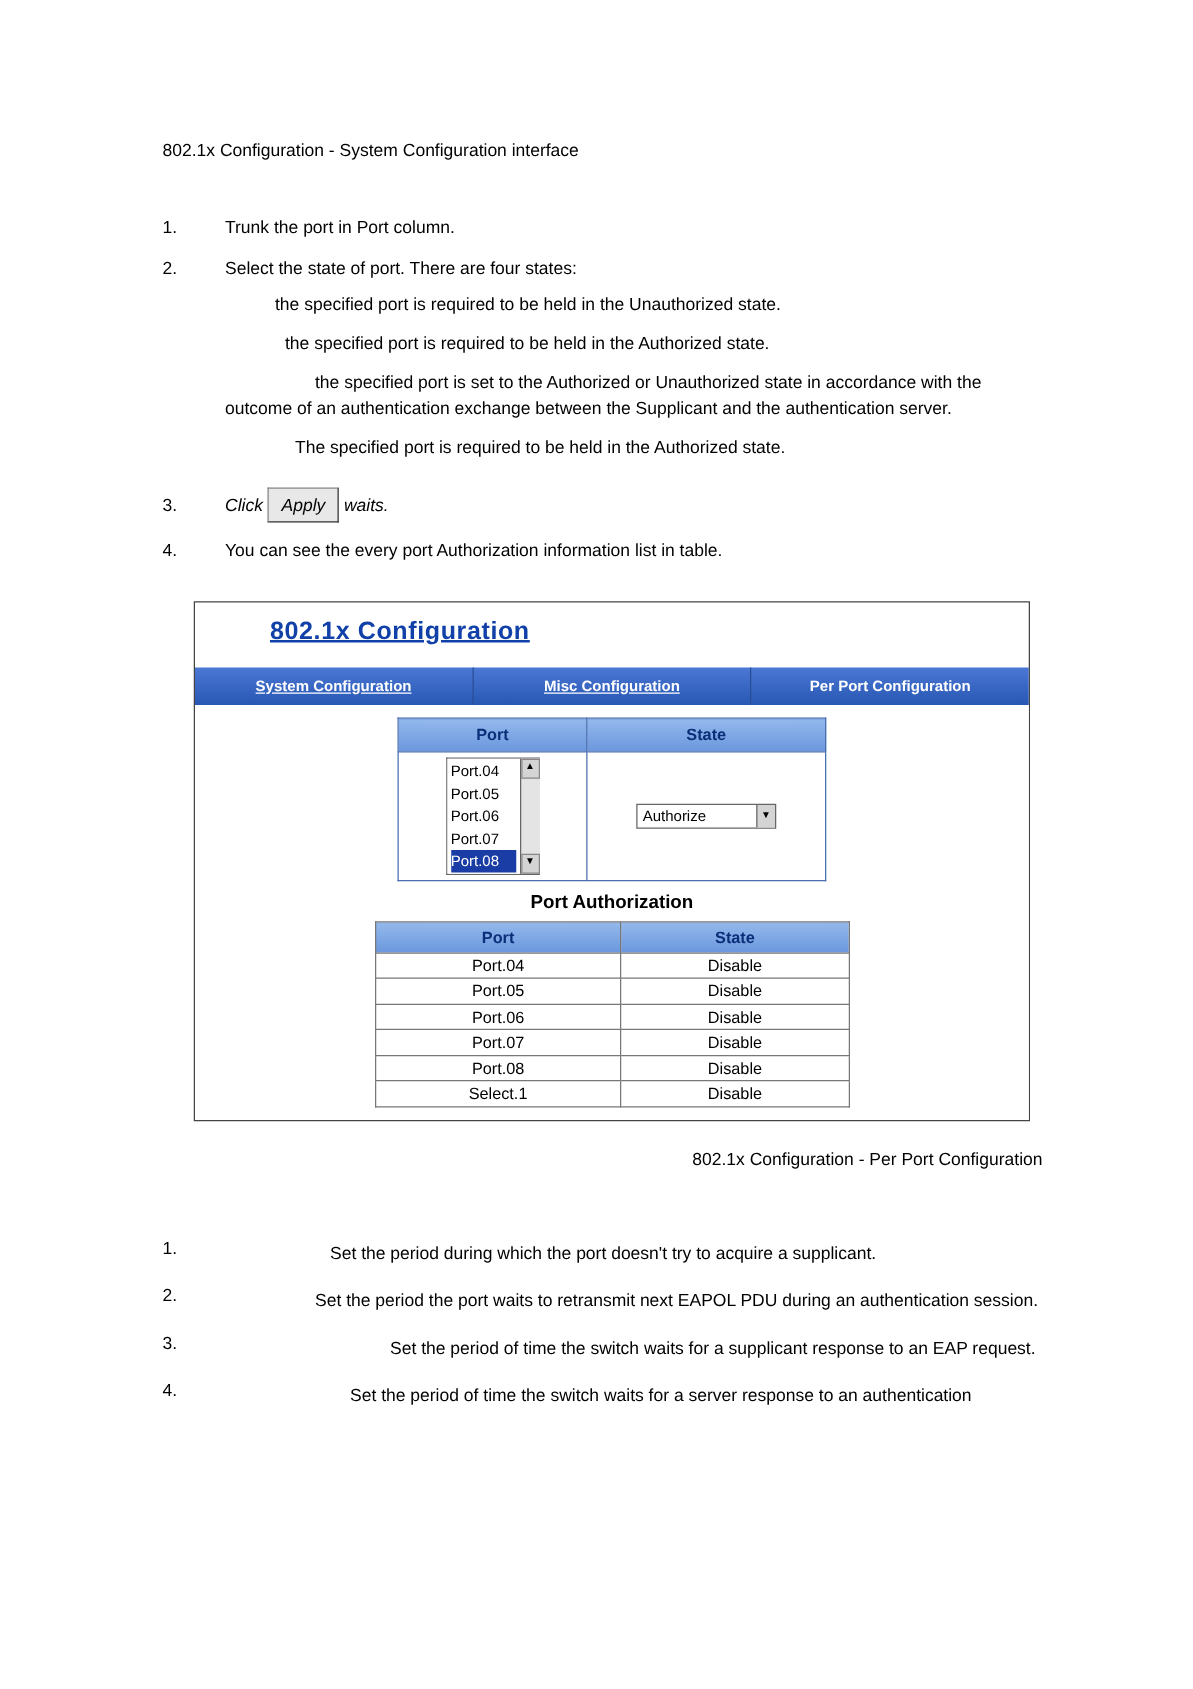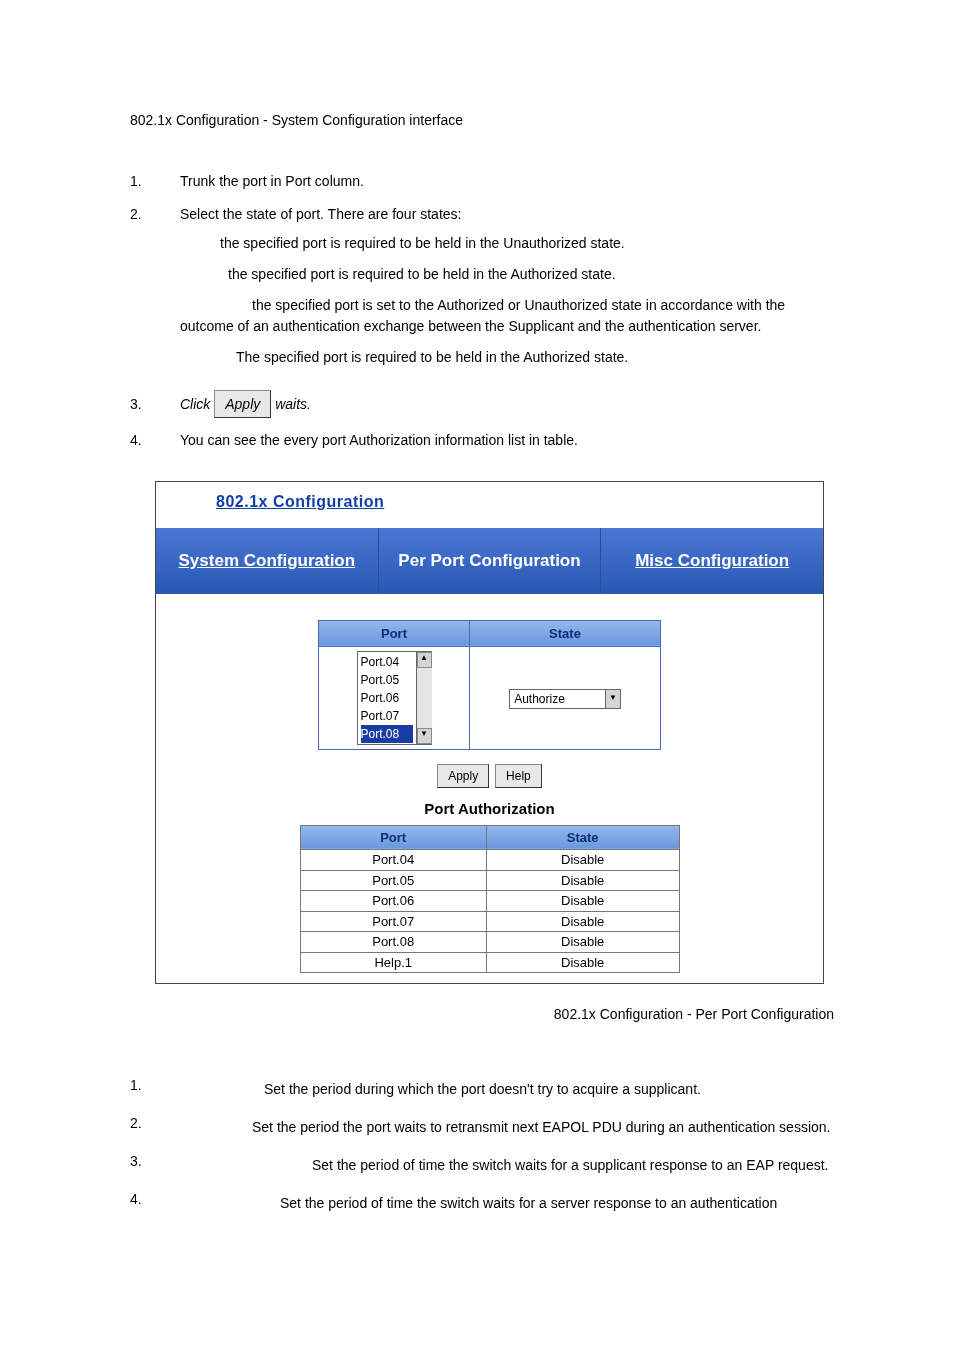--- a/index.html
+++ b/index.html
@@ -57,45 +57,45 @@
     border: 1px solid #444;
     margin: 0 10px 0 25px;
     background: #fff;
   }
   .shot-head {
     padding: 8px 0 0 60px;
   }
   .shot-title {
     font-family: Arial, sans-serif;
     font-weight: bold;
-    font-size: 16px;
+    font-size: 20px;
     color: #1140a9;
     text-decoration: underline;
     letter-spacing: 0.5px;
   }
   .tabs {
     display: flex;
     margin-top: 14px;
     background: linear-gradient(#4a78d4, #2857b3);
   }
   .tab {
     flex: 1;
     text-align: center;
     color: #fff;
     font-weight: bold;
-    font-size: 17px;
-    padding: 20px 0;
+    font-size: 12px;
+    padding: 6px 0;
     border-right: 1px solid #2a4d97;
   }
   .tab:last-child { border-right: none; }
   .tab.link { text-decoration: underline; }
   .tab.active { }
   .shot-body {
     background: #fff;
-    padding: 26px 0 10px 0;
+    padding: 10px 0 10px 0;
   }
   .io-table {
     border-collapse: collapse;
     margin: 0 auto;
   }
   .io-table th {
     background: linear-gradient(#93b8ec, #6a97dd);
     color: #0b2e78;
     font-weight: bold;
     font-size: 13px;
@@ -253,22 +253,22 @@
       <span class="body">You can see the every port Authorization information list in table.</span>
     </li>
   </ol>
 
   <div class="shot">
     <div class="shot-head">
       <span class="shot-title">802.1x Configuration</span>
     </div>
     <div class="tabs">
       <div class="tab link">System Configuration</div>
+      <div class="tab link">Misc Configuration</div>
       <div class="tab active">Per Port Configuration</div>
-      <div class="tab link">Misc Configuration</div>
     </div>
     <div class="shot-body">
       <table class="io-table">
         <tbody>
             <tr>
           <th style="width:150px">Port</th>
           <th style="width:190px">State</th>
         </tr>
         <tr>
           <td>
@@ -289,24 +289,20 @@
           <td>
             <span class="state-select">
               <span class="sel-text">Authorize</span>
               <span class="sel-arrow">▼</span>
             </span>
           </td>
         </tr>
       </tbody>
         </table>
 
-      <div class="btnrow">
-        <span class="small-btn">Apply</span>
-        <span class="small-btn">Help</span>
-      </div>
 
       <div class="pa-title">Port Authorization</div>
       <table class="pa-table">
         <thead>
           <tr>
             <th>Port</th>
             <th>State</th>
           </tr>
         </thead>
         <tbody id="patable">
@@ -324,21 +320,21 @@
             </tr>
             <tr>
               <td>Port.07</td>
               <td>Disable</td>
             </tr>
             <tr>
               <td>Port.08</td>
               <td>Disable</td>
             </tr>
             <tr>
-              <td>Help.1</td>
+              <td>Select.1</td>
               <td>Disable</td>
             </tr>
           </tbody>
       </table>
     </div>
   </div>
 
   <div class="bottom-caption">802.1x Configuration - Per Port Configuration</div>
 
   <div class="misc">

